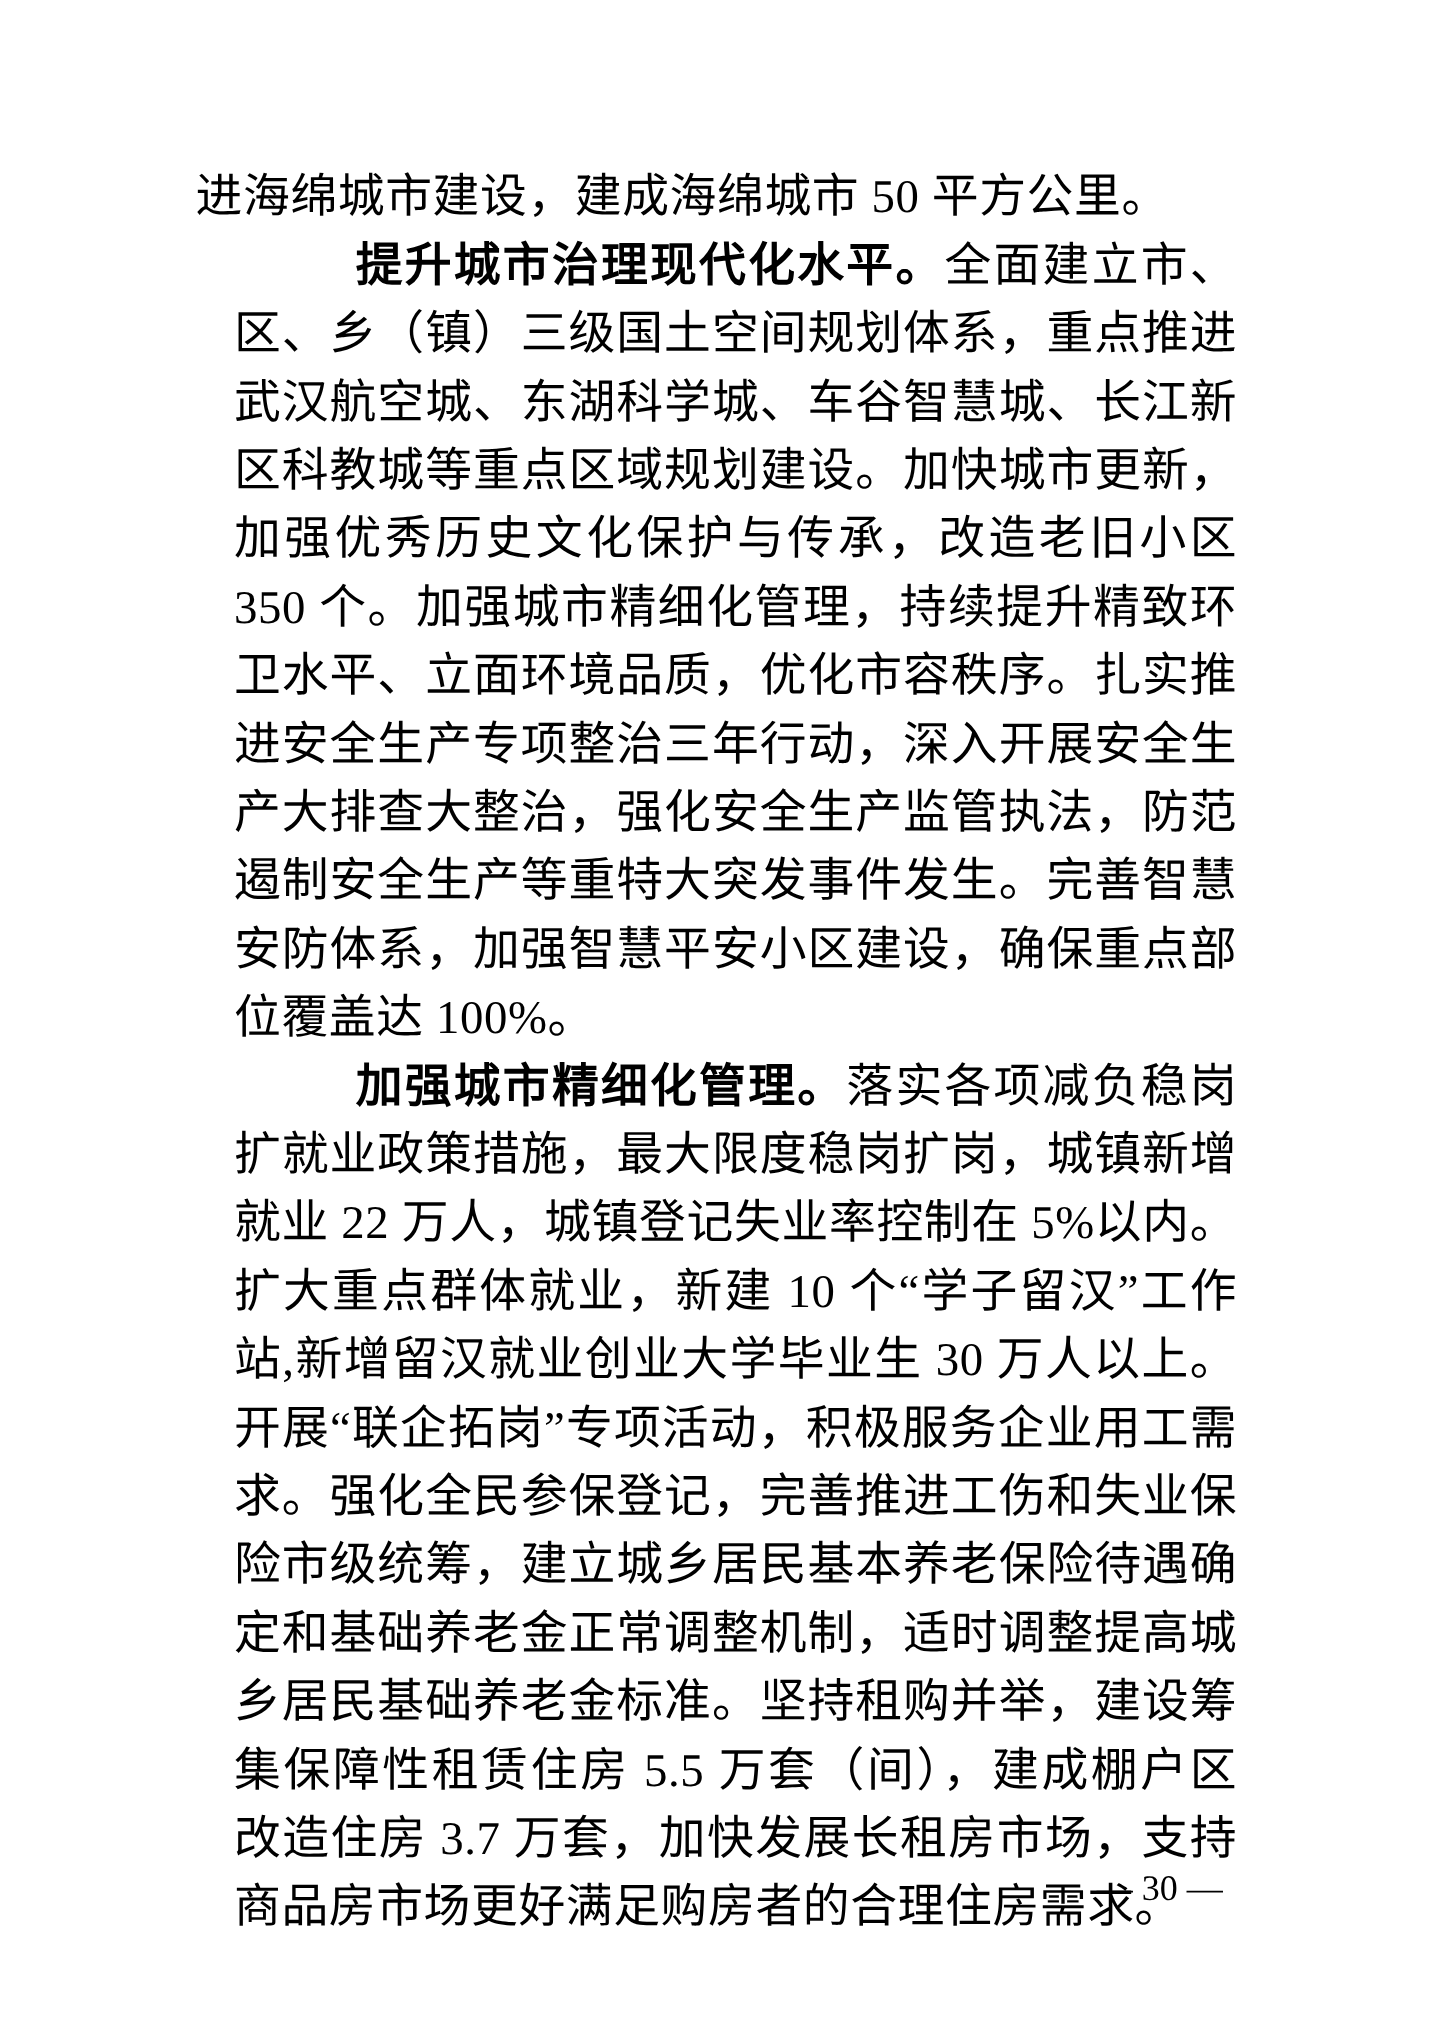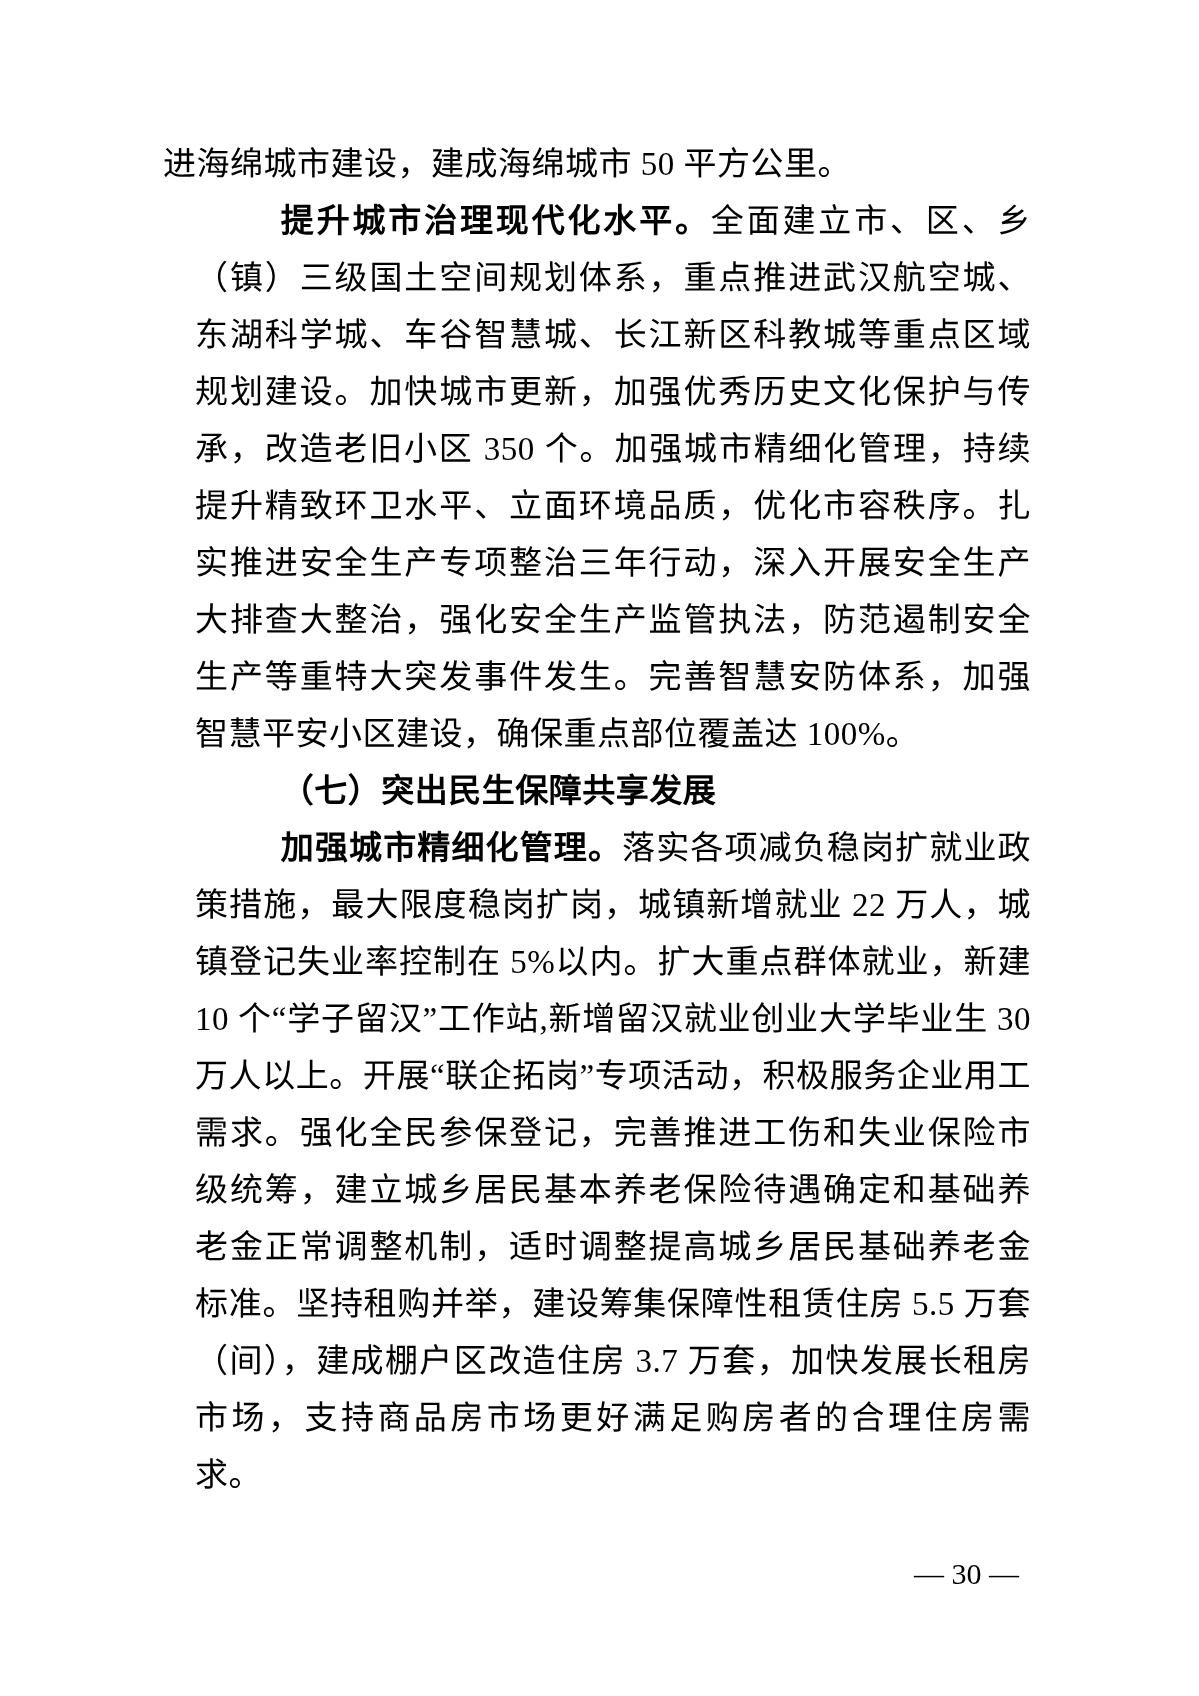--- a/index.html
+++ b/index.html
@@ -16,21 +16,21 @@
     background: #ffffff;
     color: #000000;
     font-family: "Liberation Serif", "DejaVu Serif", serif;
     overflow: hidden;
   }
   .text-block {
     position: absolute;
     left: 163px;
     top: 136px;
     width: 868px;
-    font-size: 33px;
+    font-size: 39px;
     line-height: 57px;
     text-align: justify;
     text-justify: inter-character;
     letter-spacing: 0.5px;
   }
   .text-block p {
     margin: 0;
     padding: 0;
   }
   .para.indent {
@@ -59,17 +59,16 @@
     white-space: nowrap;
   }
 </style>
 </head>
 <body>
 
 <div class="page">
   <main class="text-block">
       <p class="para no-indent"><span class="seg-regular">进海绵城市建设，建成海绵城市 50 平方公里。</span></p>
       <p class="para indent"><span class="seg-bold">提升城市治理现代化水平。</span><span class="seg-regular">全面建立市、区、乡（镇）三级国土空间规划体系，重点推进武汉航空城、东湖科学城、车谷智慧城、长江新区科教城等重点区域规划建设。加快城市更新，加强优秀历史文化保护与传承，改造老旧小区 350 个。加强城市精细化管理，持续提升精致环卫水平、立面环境品质，优化市容秩序。扎实推进安全生产专项整治三年行动，深入开展安全生产大排查大整治，强化安全生产监管执法，防范遏制安全生产等重特大突发事件发生。完善智慧安防体系，加强智慧平安小区建设，确保重点部位覆盖达 100%。</span></p>
-      <p class="para indent heading"><span class="seg-bold">（七）突出民生保障共享发展</span></p>
       <p class="para indent"><span class="seg-bold">加强城市精细化管理。</span><span class="seg-regular">落实各项减负稳岗扩就业政策措施，最大限度稳岗扩岗，城镇新增就业 22 万人，城镇登记失业率控制在 5%以内。扩大重点群体就业，新建 10 个“学子留汉”工作站,新增留汉就业创业大学毕业生 30 万人以上。开展“联企拓岗”专项活动，积极服务企业用工需求。强化全民参保登记，完善推进工伤和失业保险市级统筹，建立城乡居民基本养老保险待遇确定和基础养老金正常调整机制，适时调整提高城乡居民基础养老金标准。坚持租购并举，建设筹集保障性租赁住房 5.5 万套（间），建成棚户区改造住房 3.7 万套，加快发展长租房市场，支持商品房市场更好满足购房者的合理住房需求。</span></p>
     </main>
   <div class="page-number">— 30 —</div>
 </div>
 
 </body></html>

